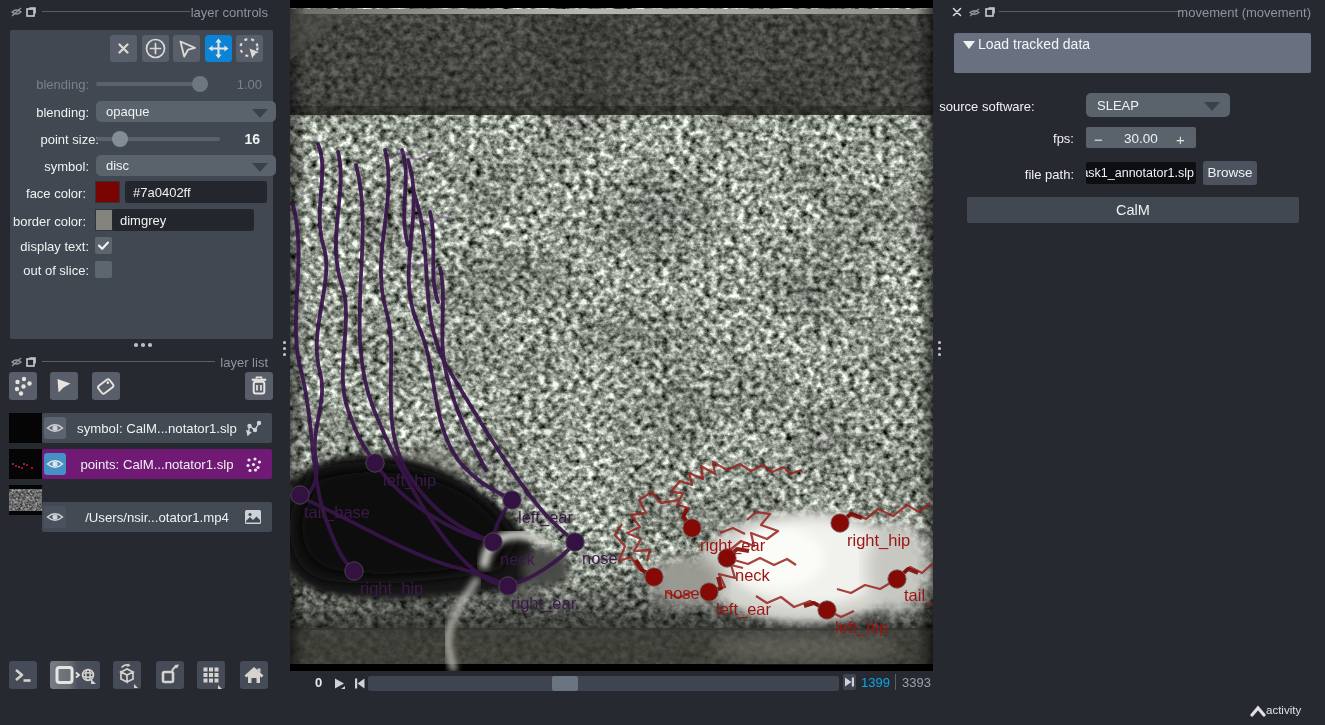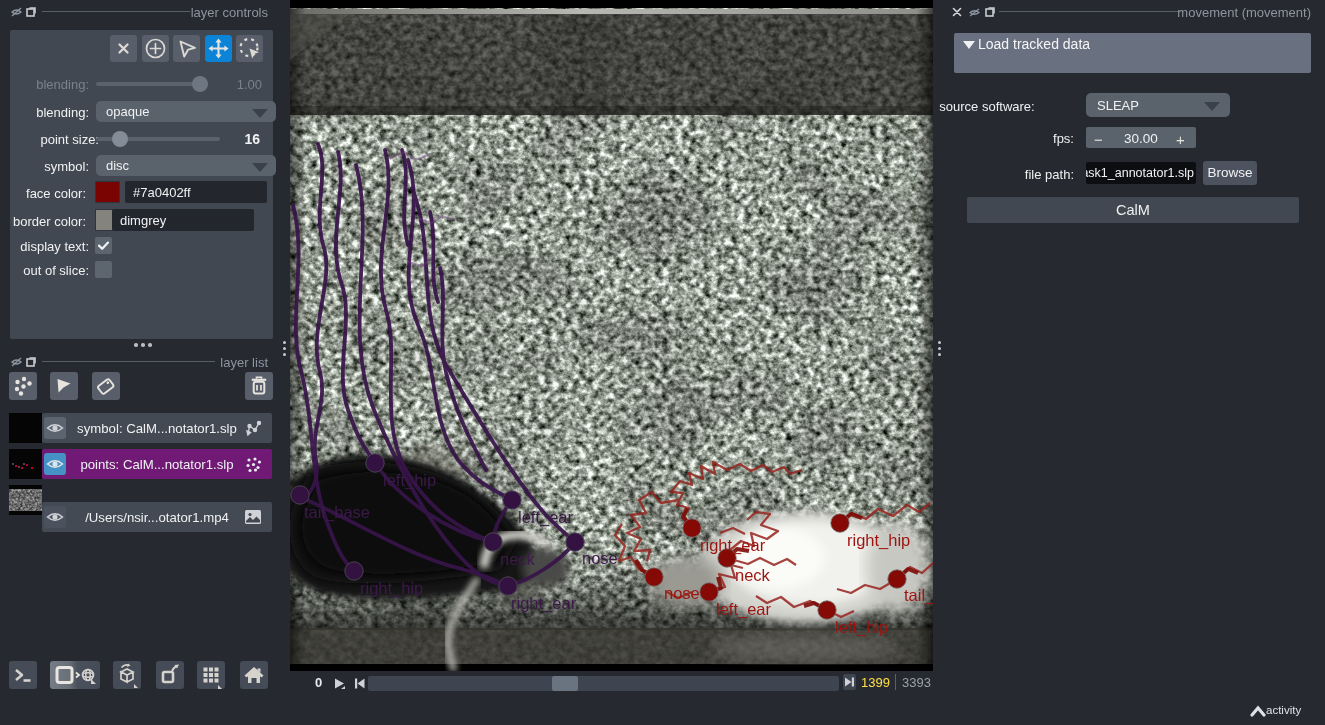--- a/index.html
+++ b/index.html
@@ -500,21 +500,21 @@
   </div>
   <div class="abs" style="left:368px;top:675.5px;width:471px;height:15px;background:#3e4450;border-radius:2px;">
     <div class="abs" style="left:184px;top:0;width:26px;height:15px;background:#6a7380;border-radius:2px;"></div>
   </div>
   <div class="abs" style="left:843px;top:674px;width:13px;height:16px;background:#3e4450;border-radius:2px;">
     <svg width="13" height="16" viewBox="0 0 13 16">
         <path d="M2 3.5 L8.5 8 L2 12.5 Z" fill="#cfd2d6"></path>
         <rect x="8.8" y="3.5" width="2.2" height="9" fill="#cfd2d6"></rect>
       </svg>
   </div>
-  <div class="abs" style="left:861px;top:675px;width:34px;height:14px;font-size:13px;color:#fde047;text-align:left;">1399</div>
+  <div class="abs" style="left:861px;top:675px;width:34px;height:14px;font-size:13px;color:#0ea5e9;text-align:left;">1399</div>
   <div class="abs" style="left:895px;top:674px;width:1px;height:16px;background:#5a616c;"></div>
   <div class="abs" style="left:902px;top:675px;width:34px;height:14px;font-size:13px;color:#9aa1ab;">3393</div>
 </div>
 
 <div id="rightdock">
 
   <div class="abs" style="left:952px;top:5px;width:366px;height:14px;">
     <svg class="abs" style="left:0;top:2px" width="10" height="10" viewBox="0 0 10 10">
         <path d="M1.5 1.5 L8.5 8.5 M8.5 1.5 L1.5 8.5" stroke="#d5d8dc" stroke-width="1.6" stroke-linecap="round"></path>
       </svg>

